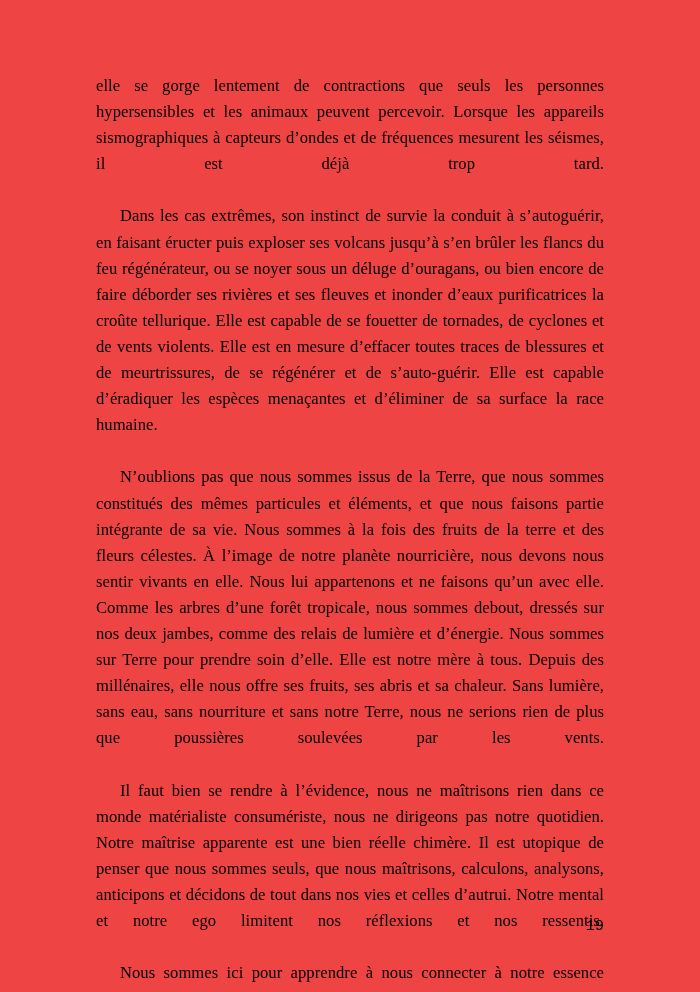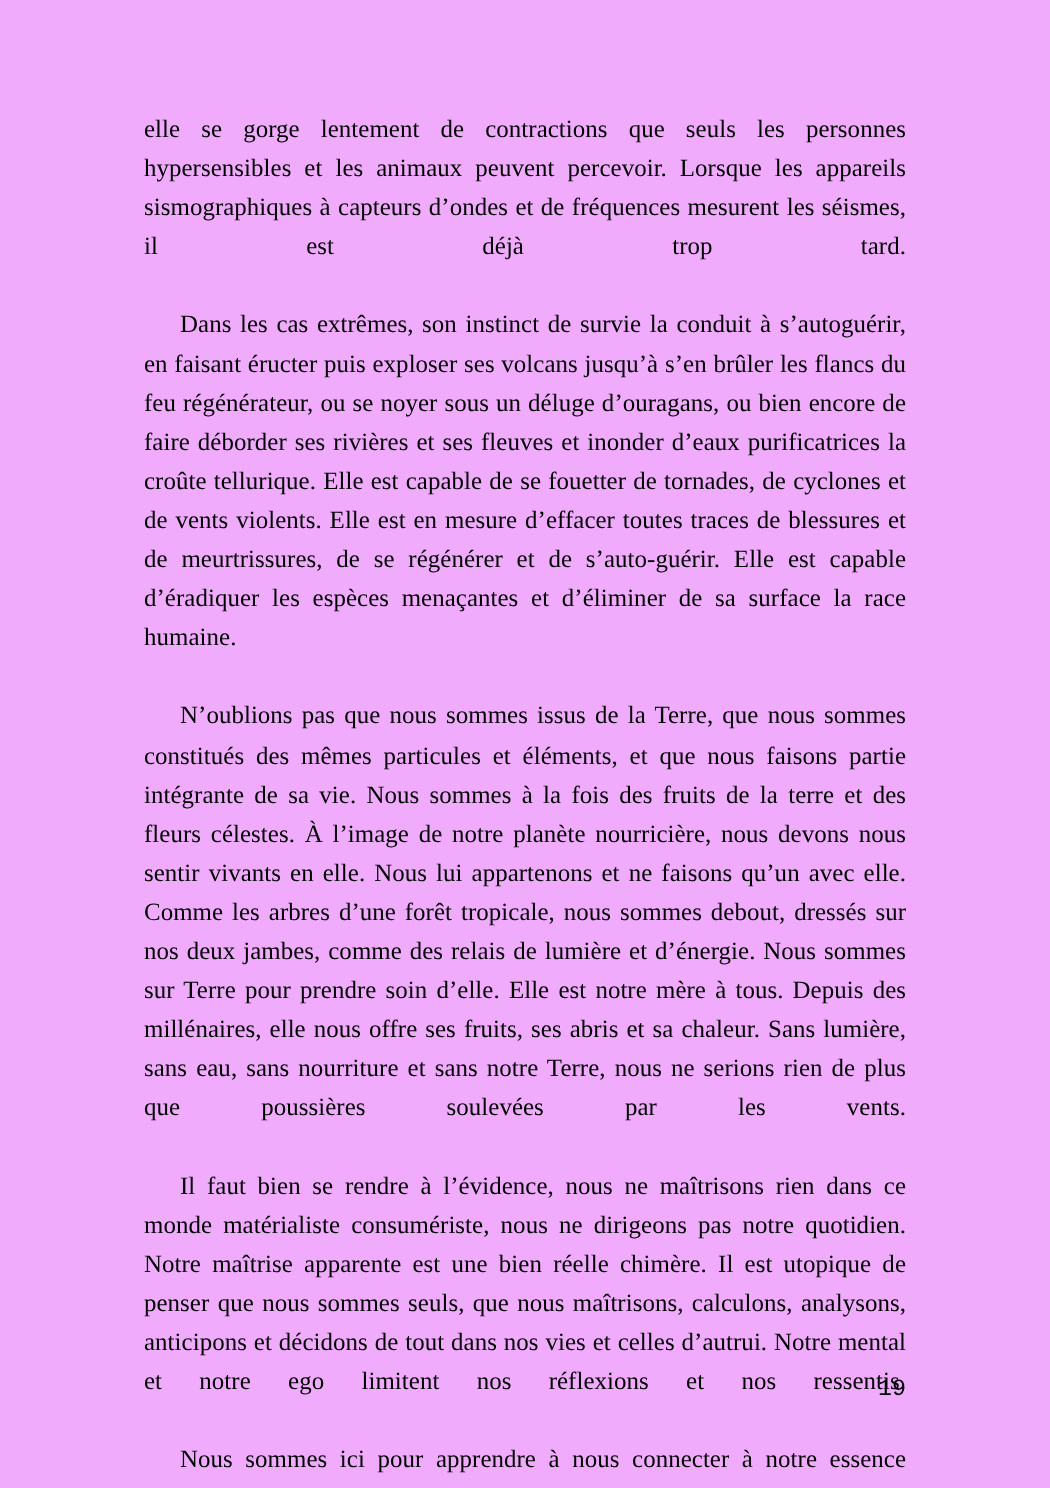--- a/index.html
+++ b/index.html
@@ -15,21 +15,21 @@
     color: #000000;
     overflow: hidden;
   }
 
   .page {
     position: absolute;
     left: 0;
     top: 0;
     width: 700px;
     height: 992px;
-    background: #f0abfc;
+    background: #ef4444;
   }
 
   .text-block {
     position: absolute;
     left: 96px;
     top: 73px;
     width: 508px;
   }
 
   .para {

